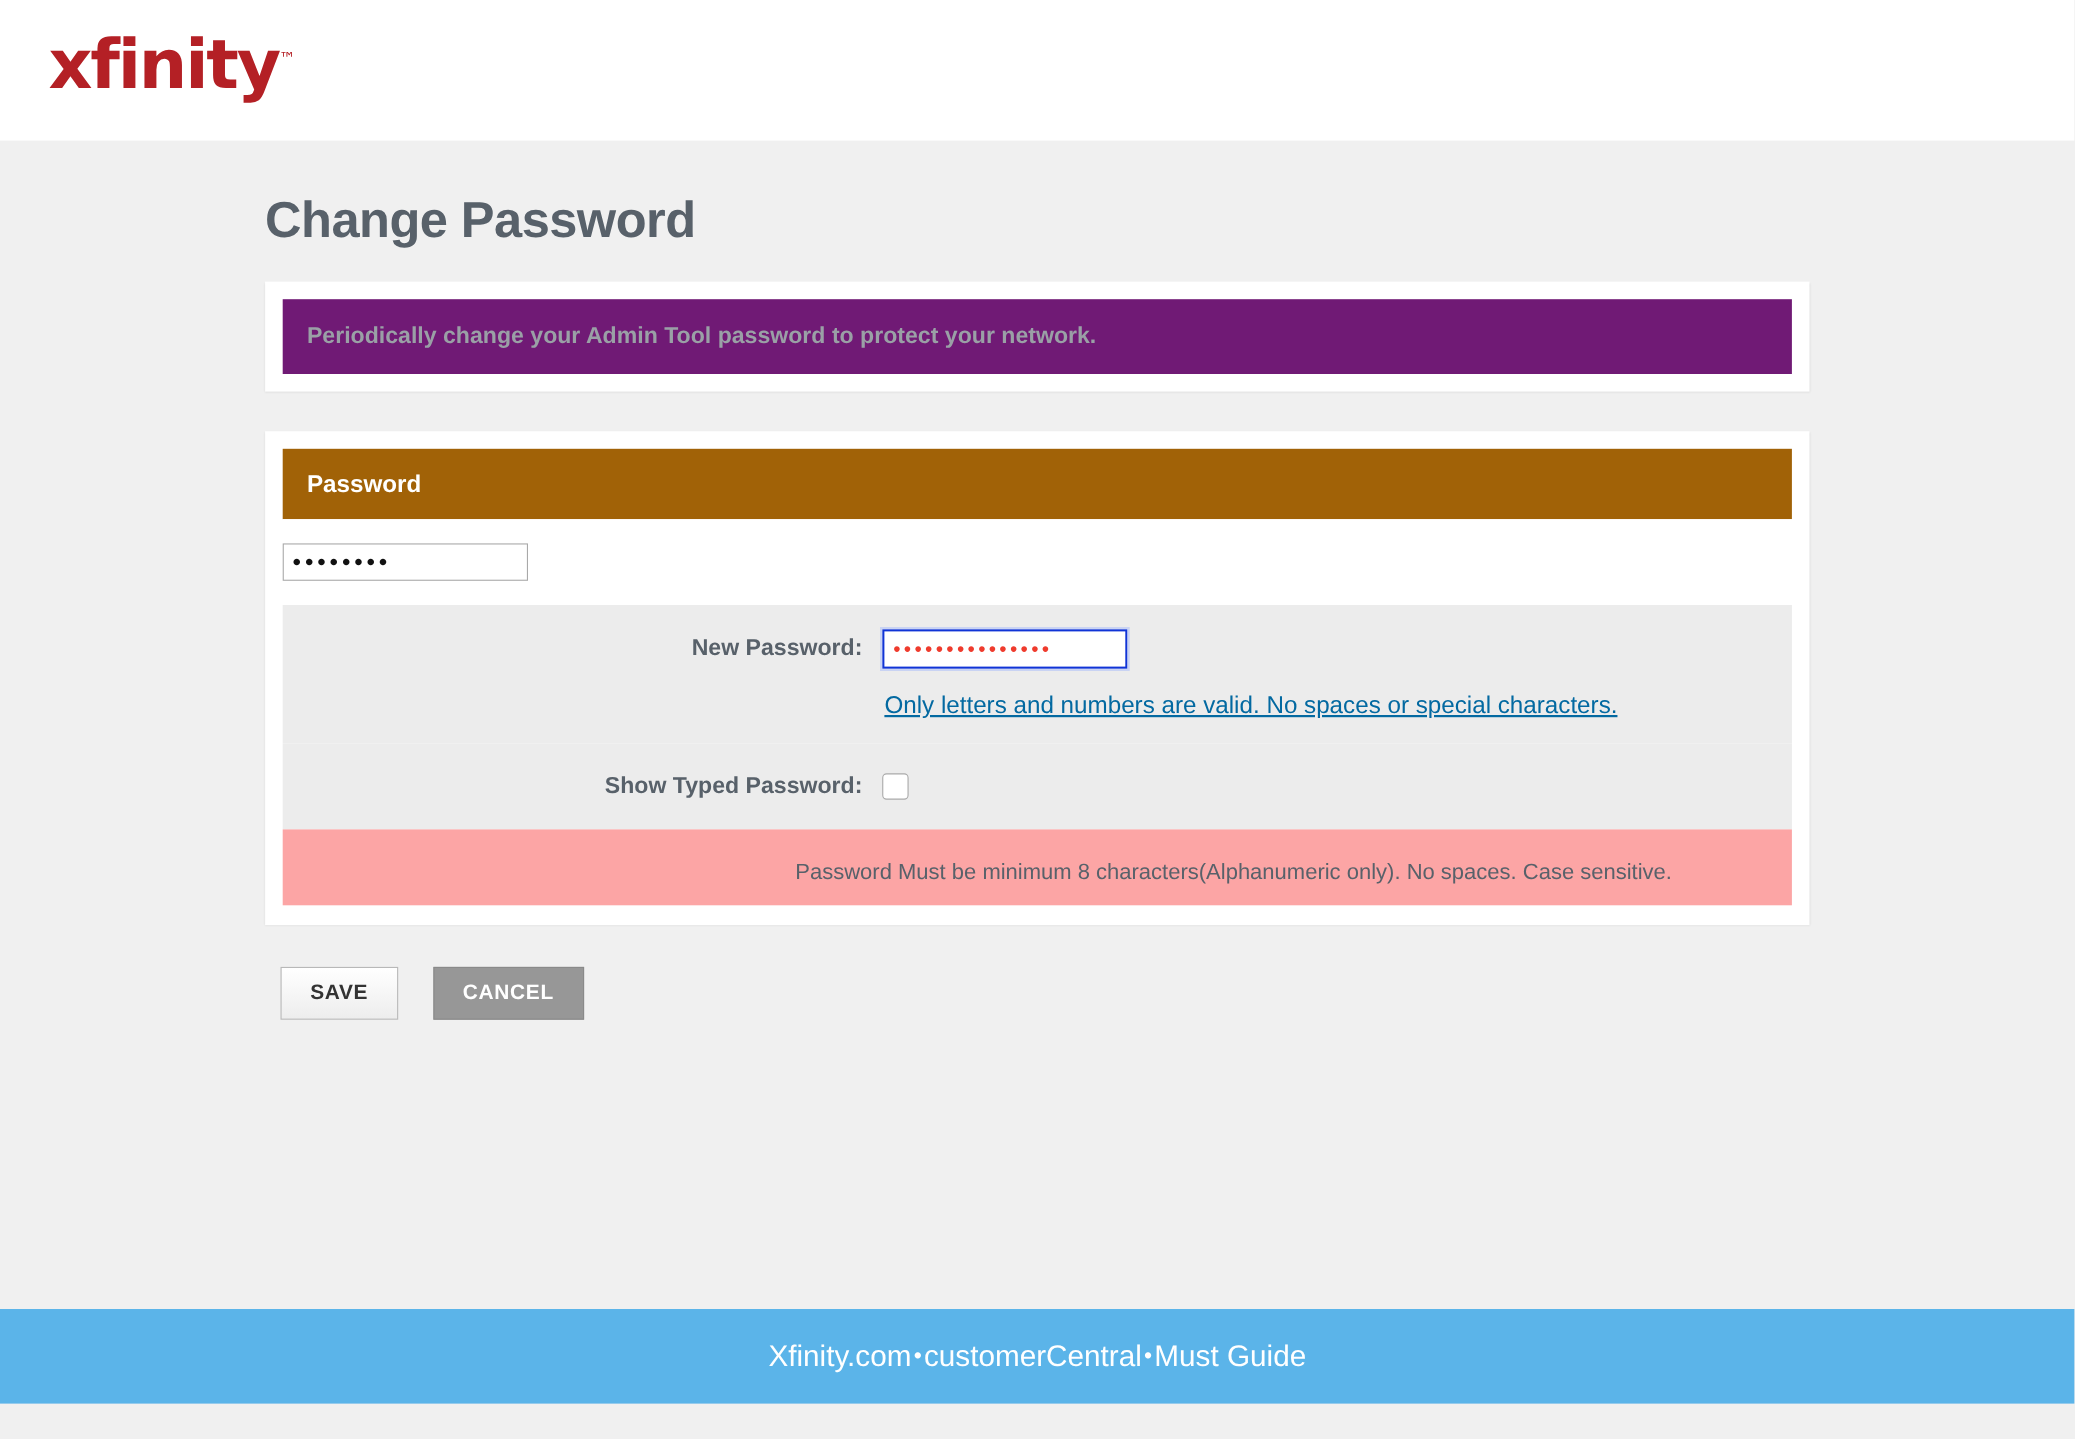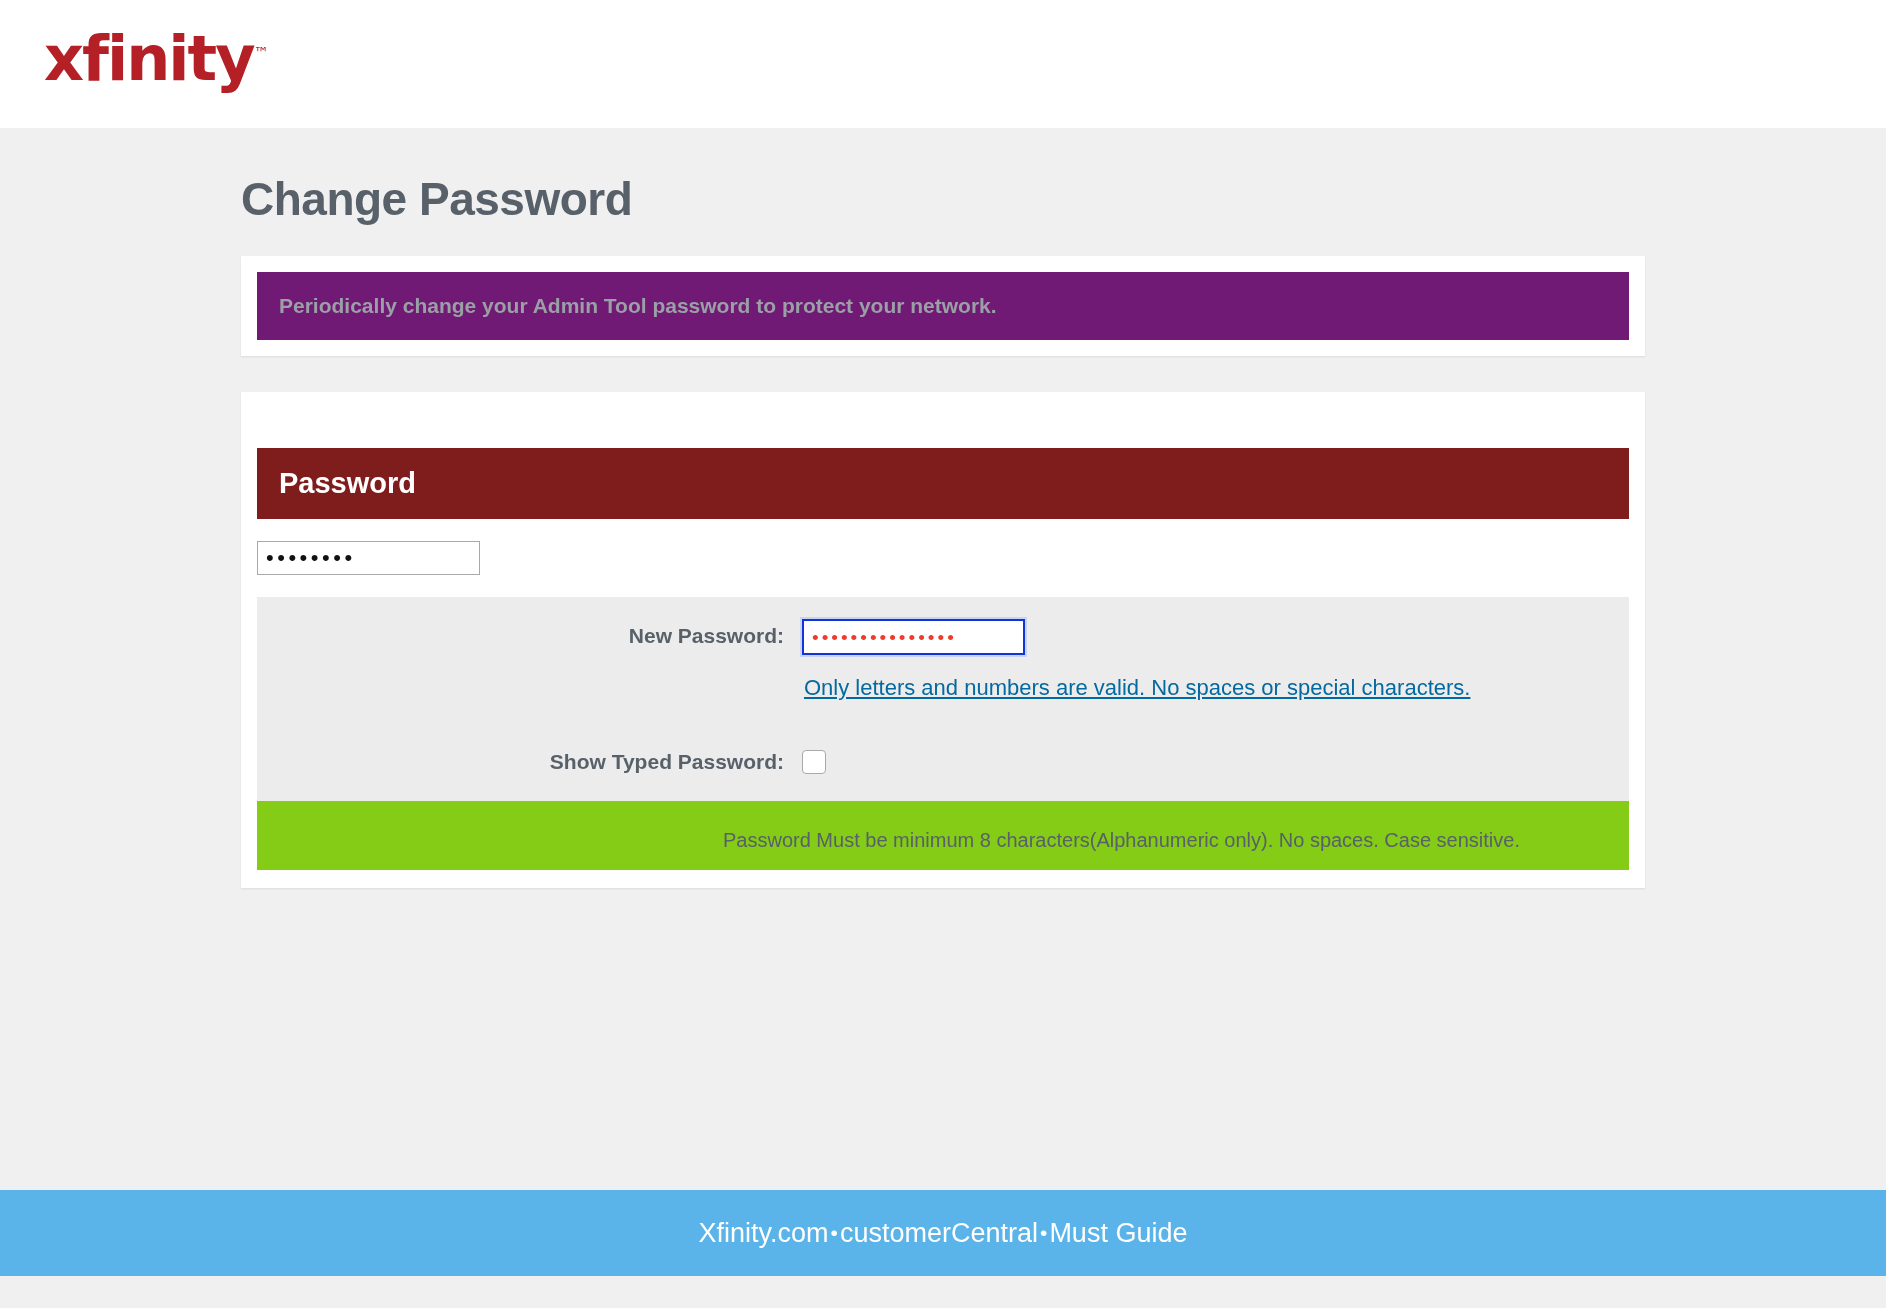--- a/index.html
+++ b/index.html
@@ -73,26 +73,25 @@
     font-weight: 700;
     color: #9aa0a6;
   }
 
   
   .panel-card {
     padding: 16px 16px 18px 16px;
     margin-bottom: 38px;
   }
   .panel-header {
-    background: #7f1d1d;
+    background: #a16207;
     color: #ffffff;
-    font-size: 29px;
+    font-size: 22px;
     font-weight: 700;
     padding: 19px 22px;
-    margin-top: 40px;
   }
 
   .row {
     display: flex;
     align-items: flex-start;
     background: #ffffff;
     min-height: 62px;
   }
   .row.alt { background: #ececec; }
 
@@ -147,21 +146,21 @@
     height: 24px;
     border: 1px solid #a9a9a9;
     border-radius: 4px;
     background: #ffffff;
     display: inline-block;
     margin-top: 5px;
     cursor: pointer;
   }
 
   .hint-row {
-    background: #84cc16;
+    background: #fca5a5;
     padding: 28px 0 18px 0;
   }
   .hint-text {
     font-size: 20px;
     color: #58616a;
     padding-left: 466px;
   }
 
   
   .buttons {
@@ -247,20 +246,24 @@
         <div class="row-field">
           <span class="checkbox"></span>
         </div>
       </div>
 
       <div class="hint-row">
         <div class="hint-text">Password Must be minimum 8 characters(Alphanumeric only). No spaces. Case sensitive.</div>
       </div>
     </div>
 
+    <div class="buttons">
+      <button class="btn btn-save">SAVE</button>
+      <button class="btn btn-cancel">CANCEL</button>
+    </div>
 
   </div>
 </div>
 
 <div class="footer">
   <a>Xfinity.com</a>
   <span class="sep">•</span>
   <a>customerCentral</a>
   <span class="sep">•</span>
   <a>Must Guide</a>

